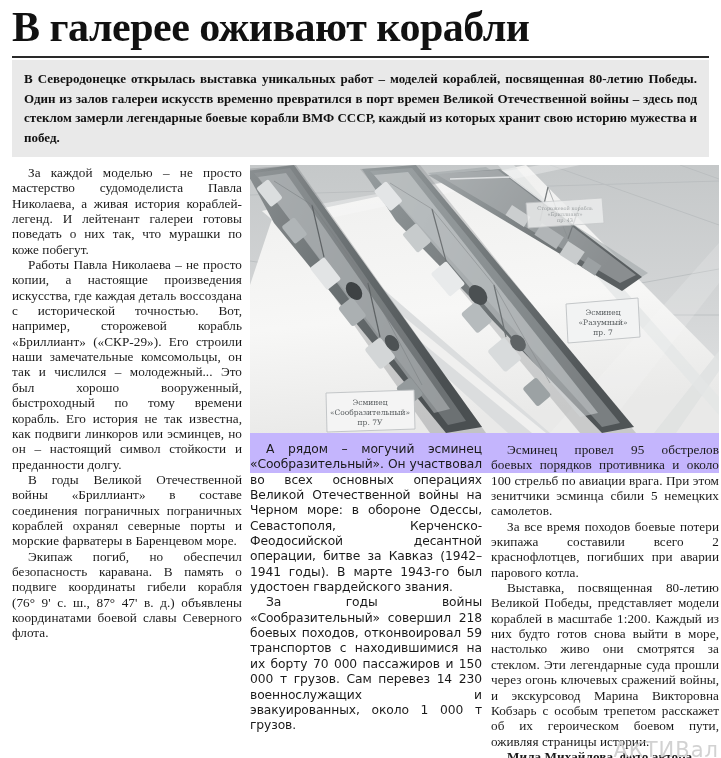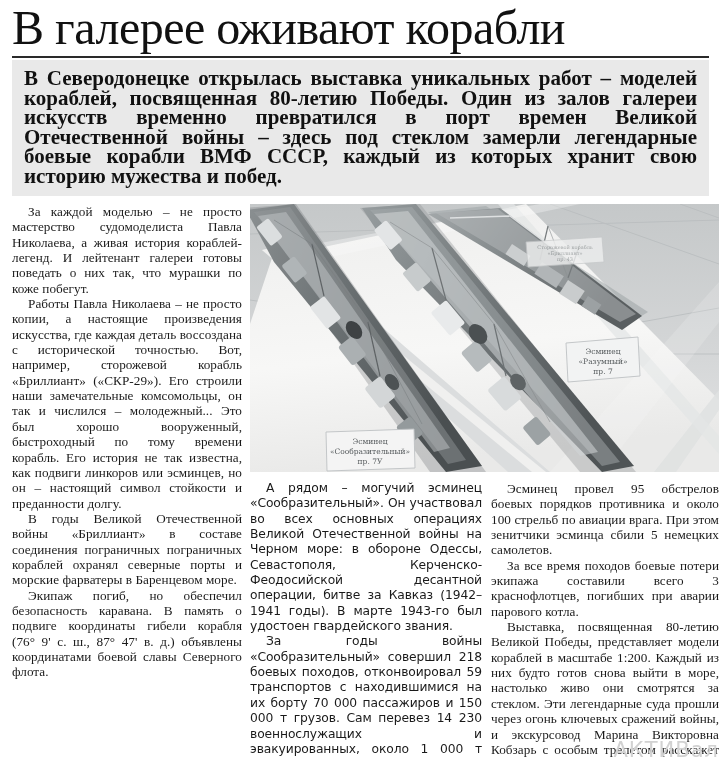--- a/index.html
+++ b/index.html
@@ -21,22 +21,22 @@
     position: relative;
     width: 721px;
     height: 758px;
     box-sizing: border-box;
     padding: 0 10px;
   }
 
   
   .headline {
     font-family: "Liberation Serif", "DejaVu Serif", serif;
-    font-weight: normal;
-    font-size: 48px;
+    font-weight: bold;
+    font-size: 42px;
     line-height: 47px;
     letter-spacing: -0.5px;
     color: #111111;
     margin: 4px 0 0 0;
     padding: 0 2px 5px 2px;
     white-space: nowrap;
   }
 
   .rule {
     height: 2px;
@@ -47,21 +47,21 @@
   
   .lead-box {
     background: #e9e9e9;
     margin: 2px 2px 0 2px;
     padding: 9px 12px 10px 12px;
     box-sizing: border-box;
   }
   .lead-text {
     font-family: "Liberation Serif", "DejaVu Serif", serif;
     font-weight: bold;
-    font-size: 21px;
+    font-size: 13px;
     line-height: 19.5px;
     text-align: justify;
     color: #111111;
     margin: 0;
   }
 
   
   .body-wrap {
     position: relative;
     margin-top: 8px;
@@ -119,21 +119,21 @@
     font-size: 13.2px;
     margin-top: 2px;
   }
 
   
   .photo {
     position: absolute;
     left: 240px;
     top: 0;
     width: 469px;
-    height: 268px;
+    height: 308px;
     overflow: hidden;
     background: #c4b5fd;
     text-decoration: underline;
   }
   .photo svg { display: block; }
 
   
   .watermark {
     position: absolute;
     right: 2px;
@@ -318,21 +318,21 @@
 
     </div>
 
     <div class="col" id="col-2">
       <p>А рядом – могучий эсминец «Сообразительный». Он участвовал во всех основных операциях Великой Отечественной войны на Черном море: в обороне Одессы, Севастополя, Керченско-Феодосийской десантной операции, битве за Кавказ (1942–1941 годы). В марте 1943-го был удостоен гвардейского звания.</p>
       <p>За годы войны «Сообразительный» совершил 218 боевых походов, отконвоировал 59 транспортов с находившимися на их борту 70 000 пассажиров и 150 000 т грузов. Сам перевез 14 230 военнослужащих и эвакуированных, около 1 000 т грузов.</p>
     </div>
 
     <div class="col" id="col-3">
       <p>Эсминец провел 95 обстрелов боевых порядков противника и около 100 стрельб по авиации врага. При этом зенитчики эсминца сбили 5 немецких самолетов.</p>
-      <p>За все время походов боевые потери экипажа составили всего 3 краснофлотцев, погибших при аварии парового котла.</p>
+      <p>За все время походов боевые потери экипажа составили всего 2 краснофлотцев, погибших при аварии парового котла.</p>
       <p>Выставка, посвященная 80-летию Великой Победы, представляет модели кораблей в масштабе 1:200. Каждый из них будто готов снова выйти в море, настолько живо они смотрятся за стеклом. Эти легендарные суда прошли через огонь ключевых сражений войны, и экскурсовод Марина Викторовна Кобзарь с особым трепетом расскажет об их героическом боевом пути, оживляя страницы истории.</p>
       <p class="byline">Мила Михайлова, фото автора</p>
     </div>
 
   </div>
 
   <div class="watermark">АКТИВал</div>
 
 </div>
 

